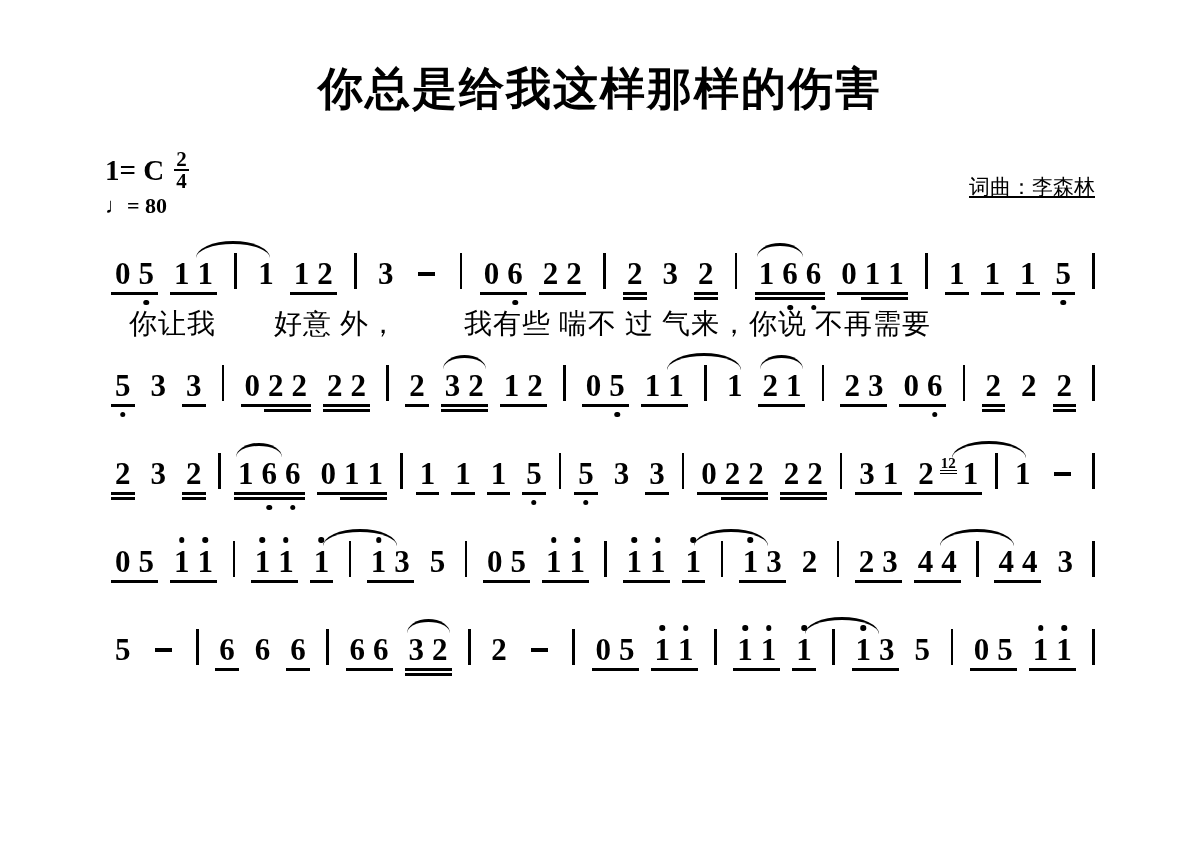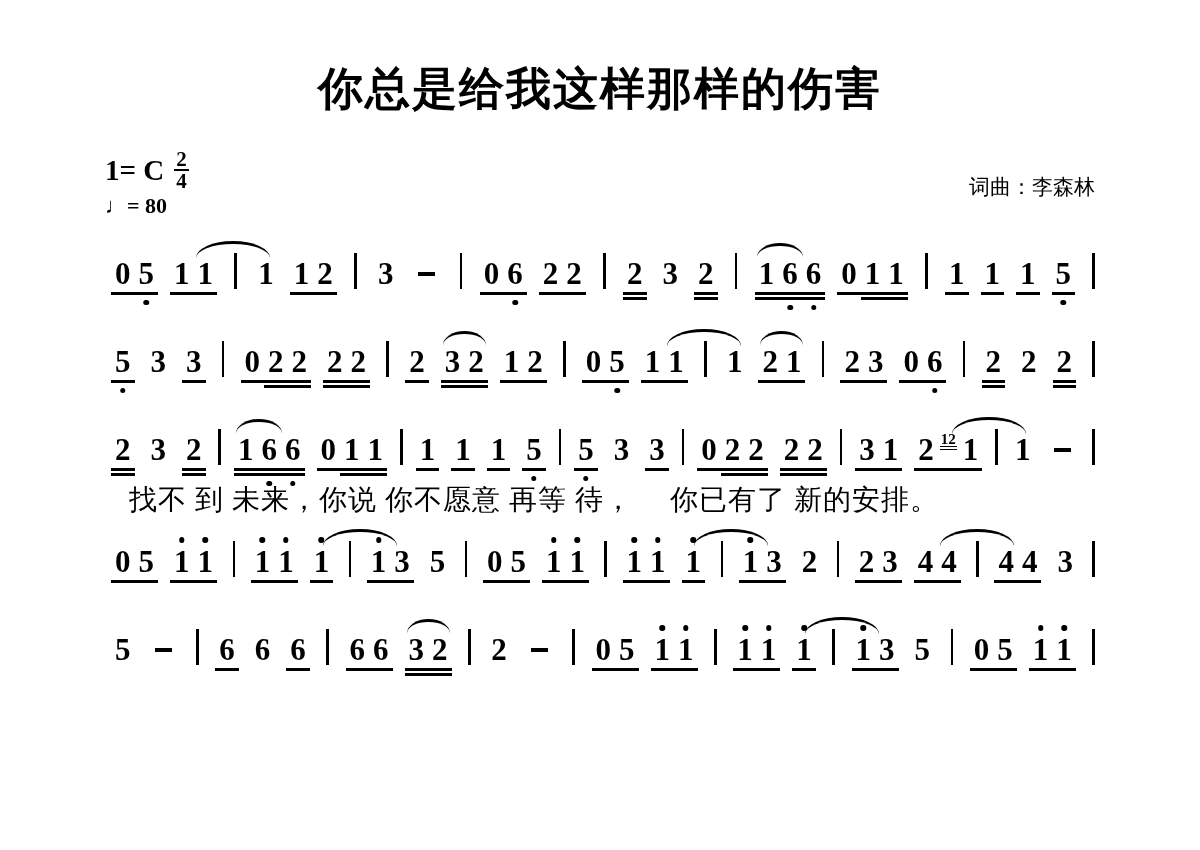--- a/index.html
+++ b/index.html
@@ -10,21 +10,21 @@
   .page{padding:0 105px;}
   .title{
     margin-top:59px;text-align:center;font-size:45px;font-weight:700;
     letter-spacing:2px;font-family:"Liberation Serif", serif;
   }
   .hdr{display:flex;justify-content:space-between;align-items:center;margin-top:30px;}
   .keyline{font-size:29px;font-weight:700;line-height:30px;display:flex;align-items:center;}
   .frac{display:inline-flex;flex-direction:column;align-items:center;margin-left:10px;font-size:21px;line-height:20px;font-weight:700;}
   .frac .num{border-bottom:2.5px solid #000;padding:0 2px;}
   .tempo{font-size:22px;font-weight:700;margin-top:2px;}
-  .credit{font-size:21px;margin-top:6px;}
+  .credit{font-size:21px;margin-top:6px;text-decoration:underline;}
   
   #notation{margin-top:10px;}
   .sysblock{margin-bottom:2px;}
   .sys{display:flex;justify-content:space-between;align-items:flex-end;padding:24px 0 26px;}
   .m{display:flex;align-items:flex-end;}
   .g{position:relative;display:inline-flex;align-items:flex-end;margin:0 6px;}
   .note{
     position:relative;display:inline-block;padding:0 4px;
     font-size:31px;line-height:31px;font-weight:700;font-family:"Liberation Serif", serif;
   }
@@ -156,20 +156,21 @@
             </span>
             <span class="g">
               <span class="note">1<i class="l1"></i></span>
             </span>
             <span class="g">
               <span class="note">5<i class="l1"></i><i class="dot low" style="bottom: -16px;"></i></span>
             </span>
           </div>
           <div class="bar"></div>
         </div>
+        <div class="lyr">你让我　　好意 外，　　 我有些 喘不 过 气来，你说 不再需要</div>
       </div>
       <div class="sysblock">
         <div class="sys">
           <div class="m">
             <span class="g">
               <span class="note">5<i class="l1"></i><i class="dot low" style="bottom: -16px;"></i></span>
             </span>
             <span class="g">
               <span class="note">3</span>
             </span>
@@ -336,21 +337,20 @@
           <div class="m">
             <span class="g">
               <span class="note">1</span>
             </span>
             <span class="g">
               <span class="dashblk"></span>
             </span>
           </div>
           <div class="bar"></div>
         </div>
-        <div class="lyr">找不 到 未来，你说 你不愿意 再等 待，　 你已有了 新的安排。</div>
       </div>
       <div class="sysblock">
         <div class="sys">
           <div class="m">
             <span class="g">
               <span class="note">0<i class="l1"></i></span>
               <span class="note">5<i class="l1"></i></span>
             </span>
             <span class="g">
               <span class="note">1<i class="l1"></i><i class="dot high"></i></span>

